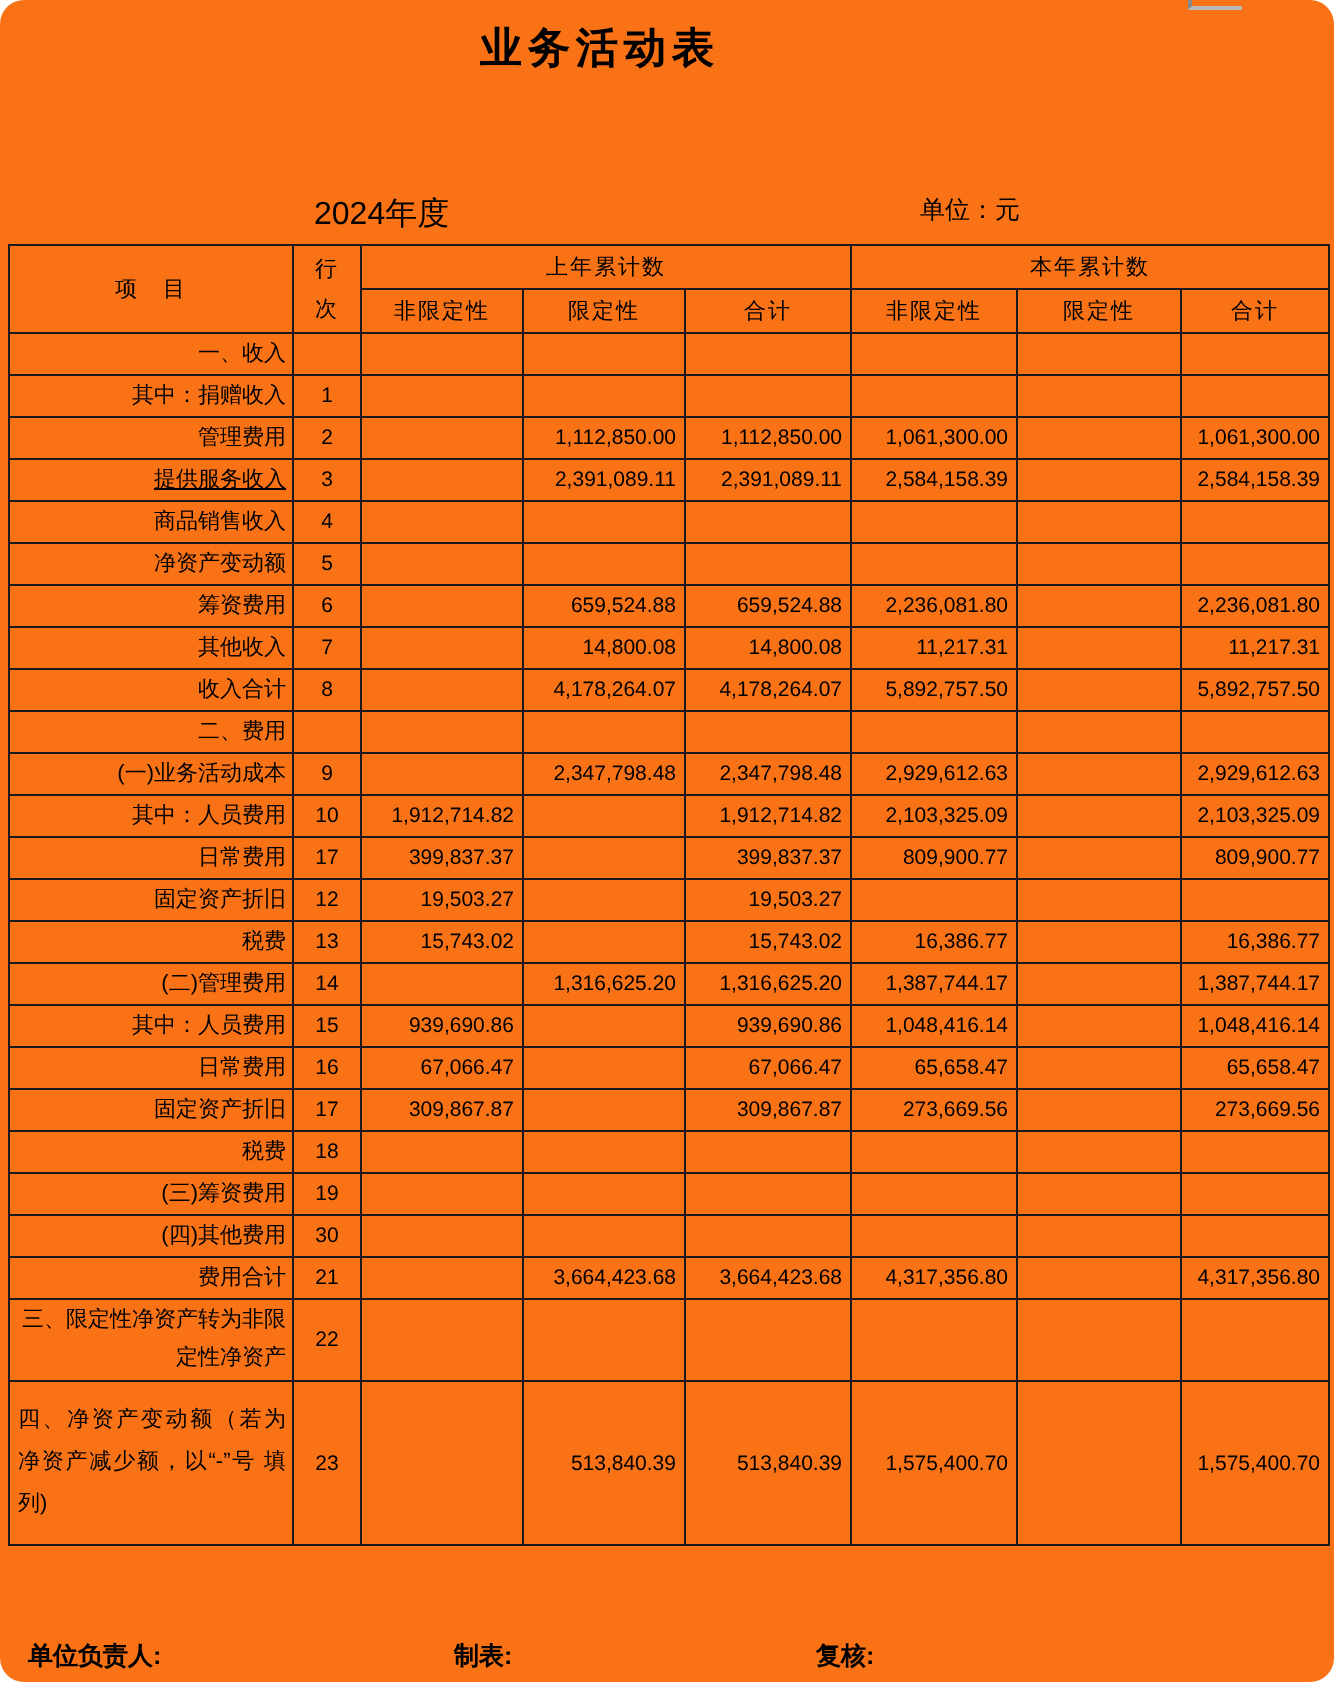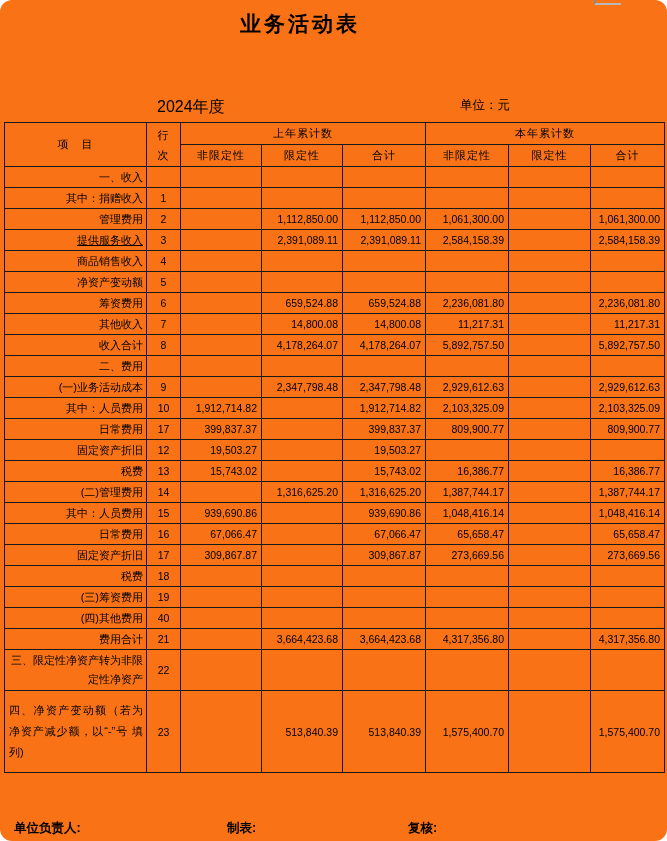--- a/index.html
+++ b/index.html
@@ -358,21 +358,21 @@
           <td class="cell-no">19</td>
           <td class="cell-val"></td>
           <td class="cell-val"></td>
           <td class="cell-val"></td>
           <td class="cell-val"></td>
           <td class="cell-val"></td>
           <td class="cell-val"></td>
         </tr>
         <tr>
           <td class="cell-item" style="padding-left: 25px;">(四)其他费用</td>
-          <td class="cell-no">40</td>
+          <td class="cell-no">30</td>
           <td class="cell-val"></td>
           <td class="cell-val"></td>
           <td class="cell-val"></td>
           <td class="cell-val"></td>
           <td class="cell-val"></td>
           <td class="cell-val"></td>
         </tr>
         <tr>
           <td class="cell-item" style="padding-left: 52px; margin-left: 40px;">费用合计</td>
           <td class="cell-no">21</td>

